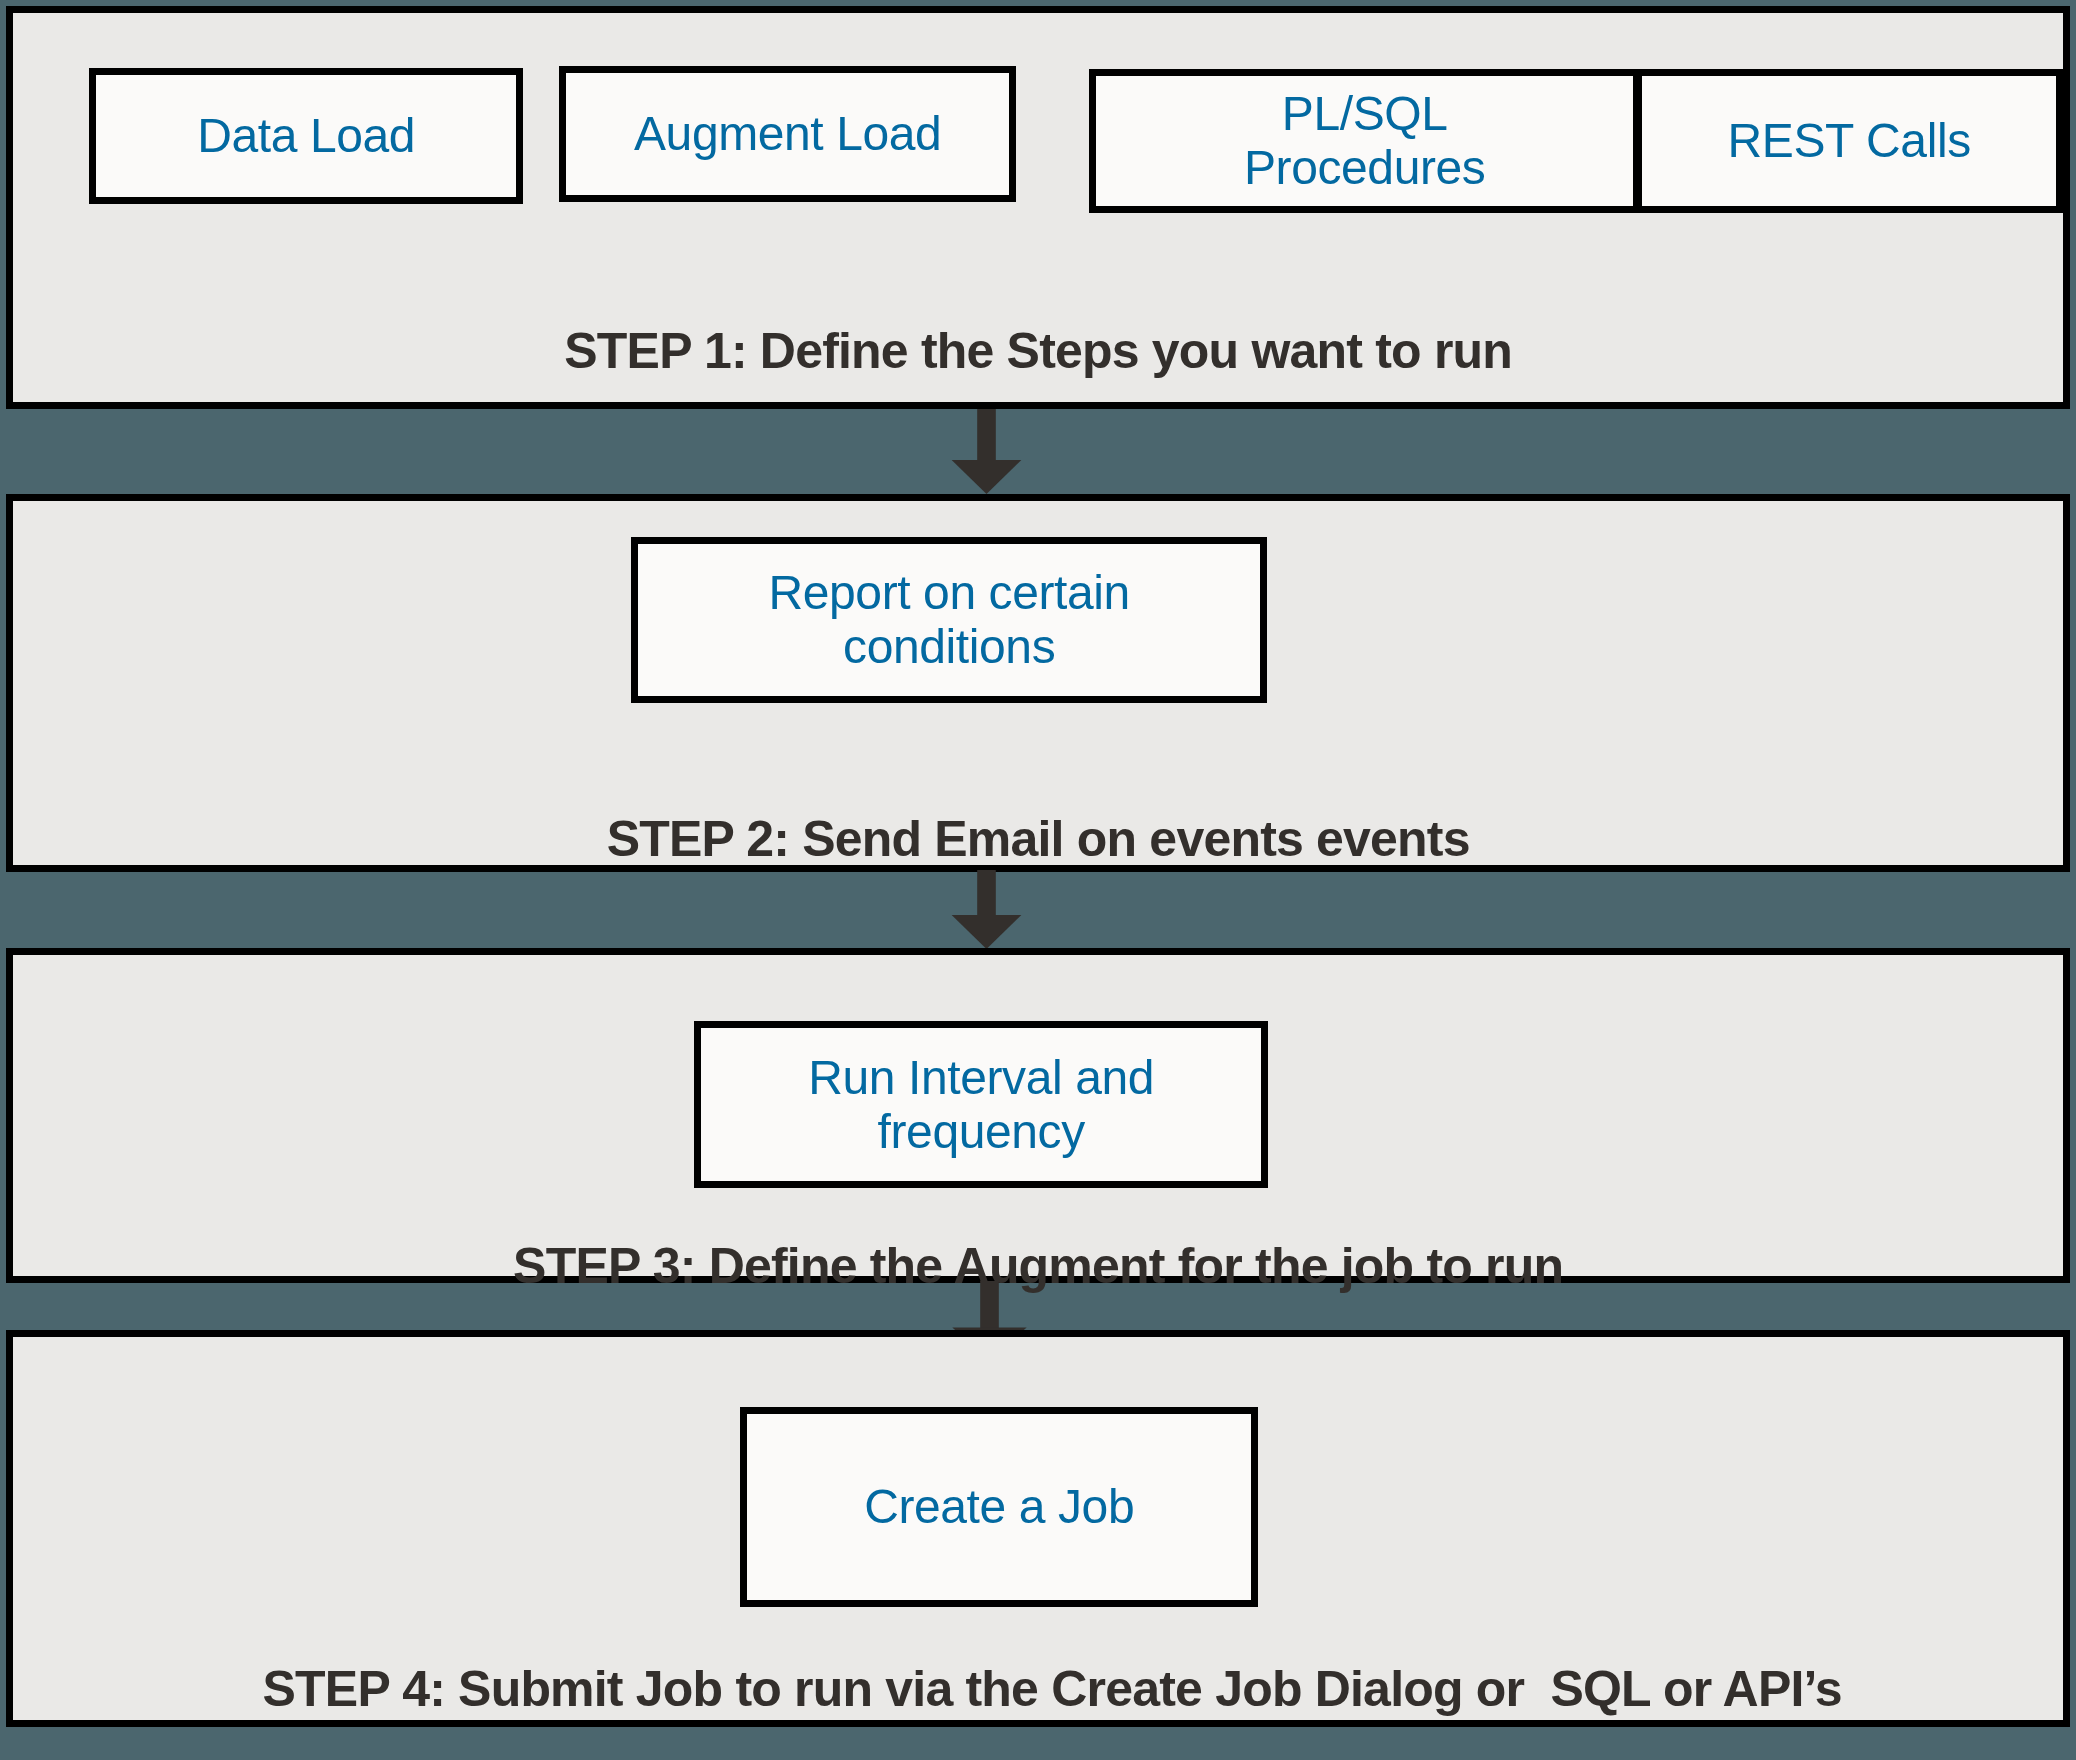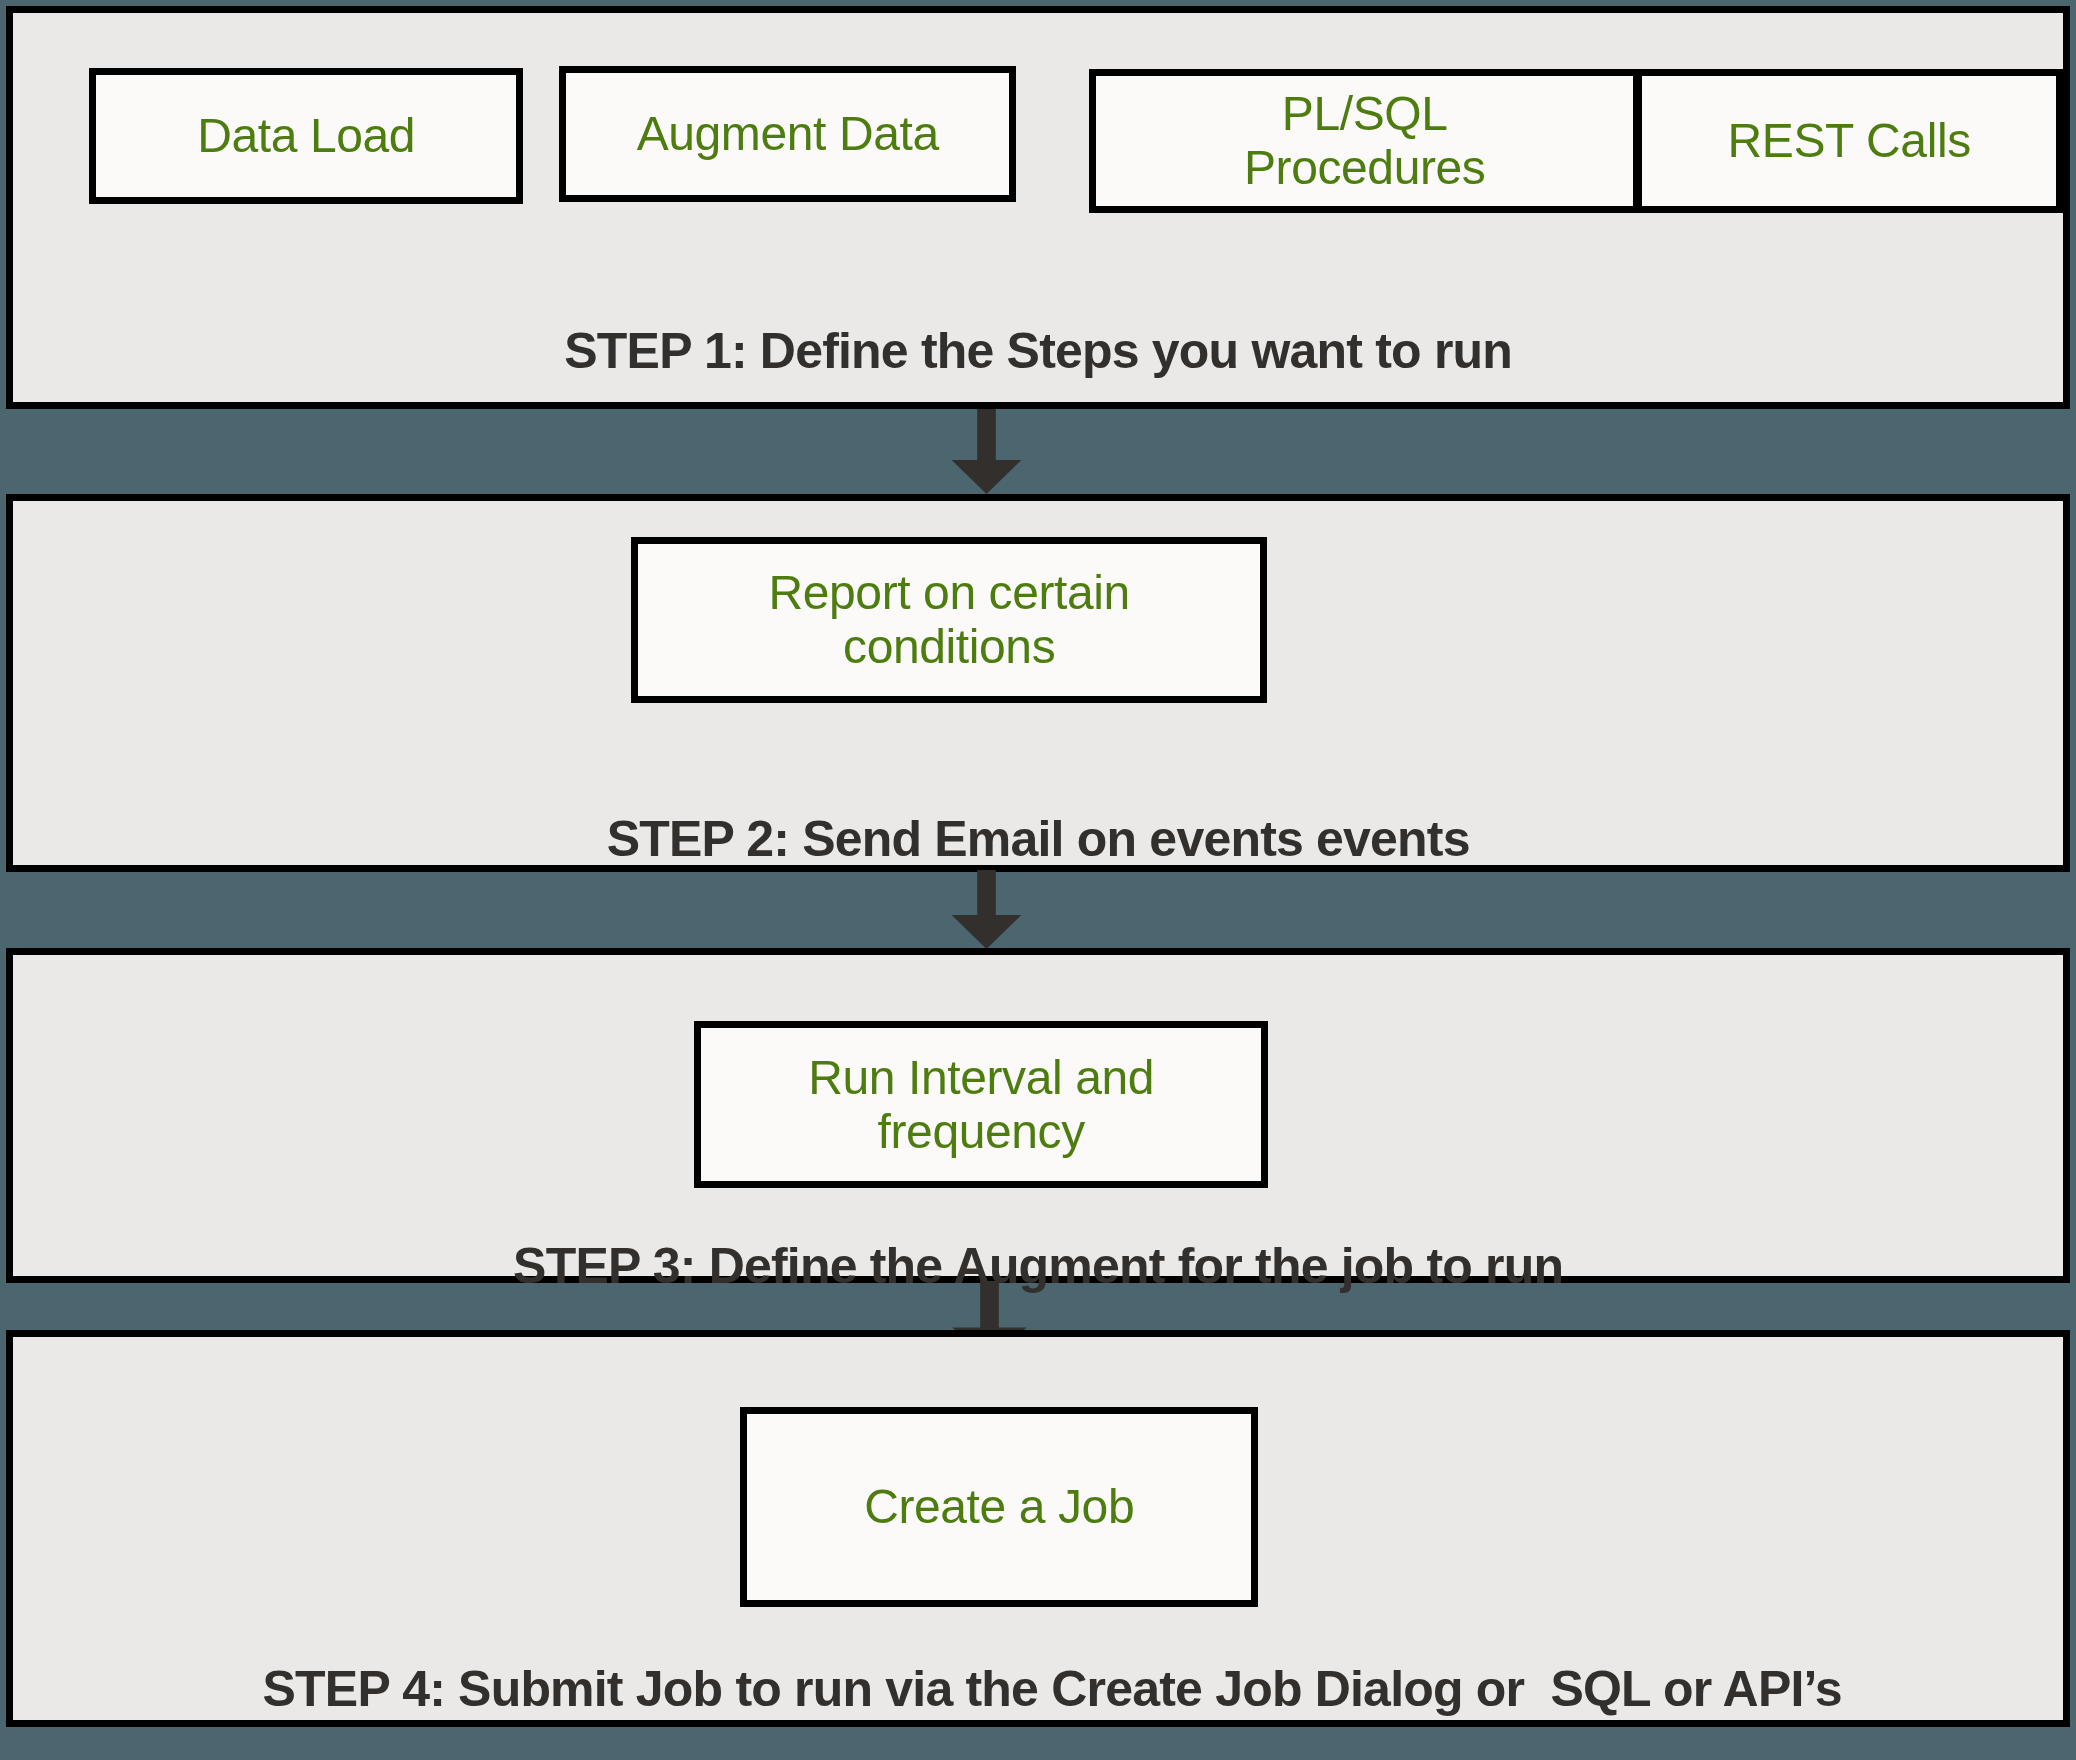--- a/index.html
+++ b/index.html
@@ -33,21 +33,21 @@
   
   .node {
     position: absolute;
     box-sizing: border-box;
     background: #fbfaf9;
     border: 7.8px solid #000000;
     display: flex;
     align-items: center;
     justify-content: center;
     text-align: center;
-    color: #4d7c0f;
+    color: #0369a1;
     font-size: 48px;
     line-height: 1.12;
     font-weight: 400;
     letter-spacing: -0.4px;
     padding: 3.1px 7.8px;
   }
 
   
   .node-dataload  { left: 76px;  top: 55px;  width: 434px; height: 136px; }
   .node-augment   { left: 546px; top: 53px;  width: 457px; height: 136px; }
@@ -91,21 +91,21 @@
   .arrow-a3 { left: 943px; top: 1281px; height: 79px; }
   .arrow svg { display: block; width: 100%; height: 100%; }
 </style>
 </head>
 <body>
 
 <div id="canvas">
 
   <div class="panel panel-p1">
     <div class="node node-dataload">Data Load</div>
-    <div class="node node-augment">Augment Data</div>
+    <div class="node node-augment">Augment Load</div>
     <div class="node node-plsql">PL/SQL<br>Procedures</div>
     <div class="node node-rest">REST Calls</div>
     <div class="step-label label-s1">STEP 1: Define the Steps you want to run</div>
   </div>
 
   <div class="arrow arrow-a1">
     <svg viewBox="0 0 120 110" preserveAspectRatio="none" aria-hidden="true">
       <rect x="48" y="0" width="24" height="72" fill="#332f2c"></rect>
       <polygon points="15,66 105,66 60,110" fill="#332f2c"></polygon>
     </svg>

